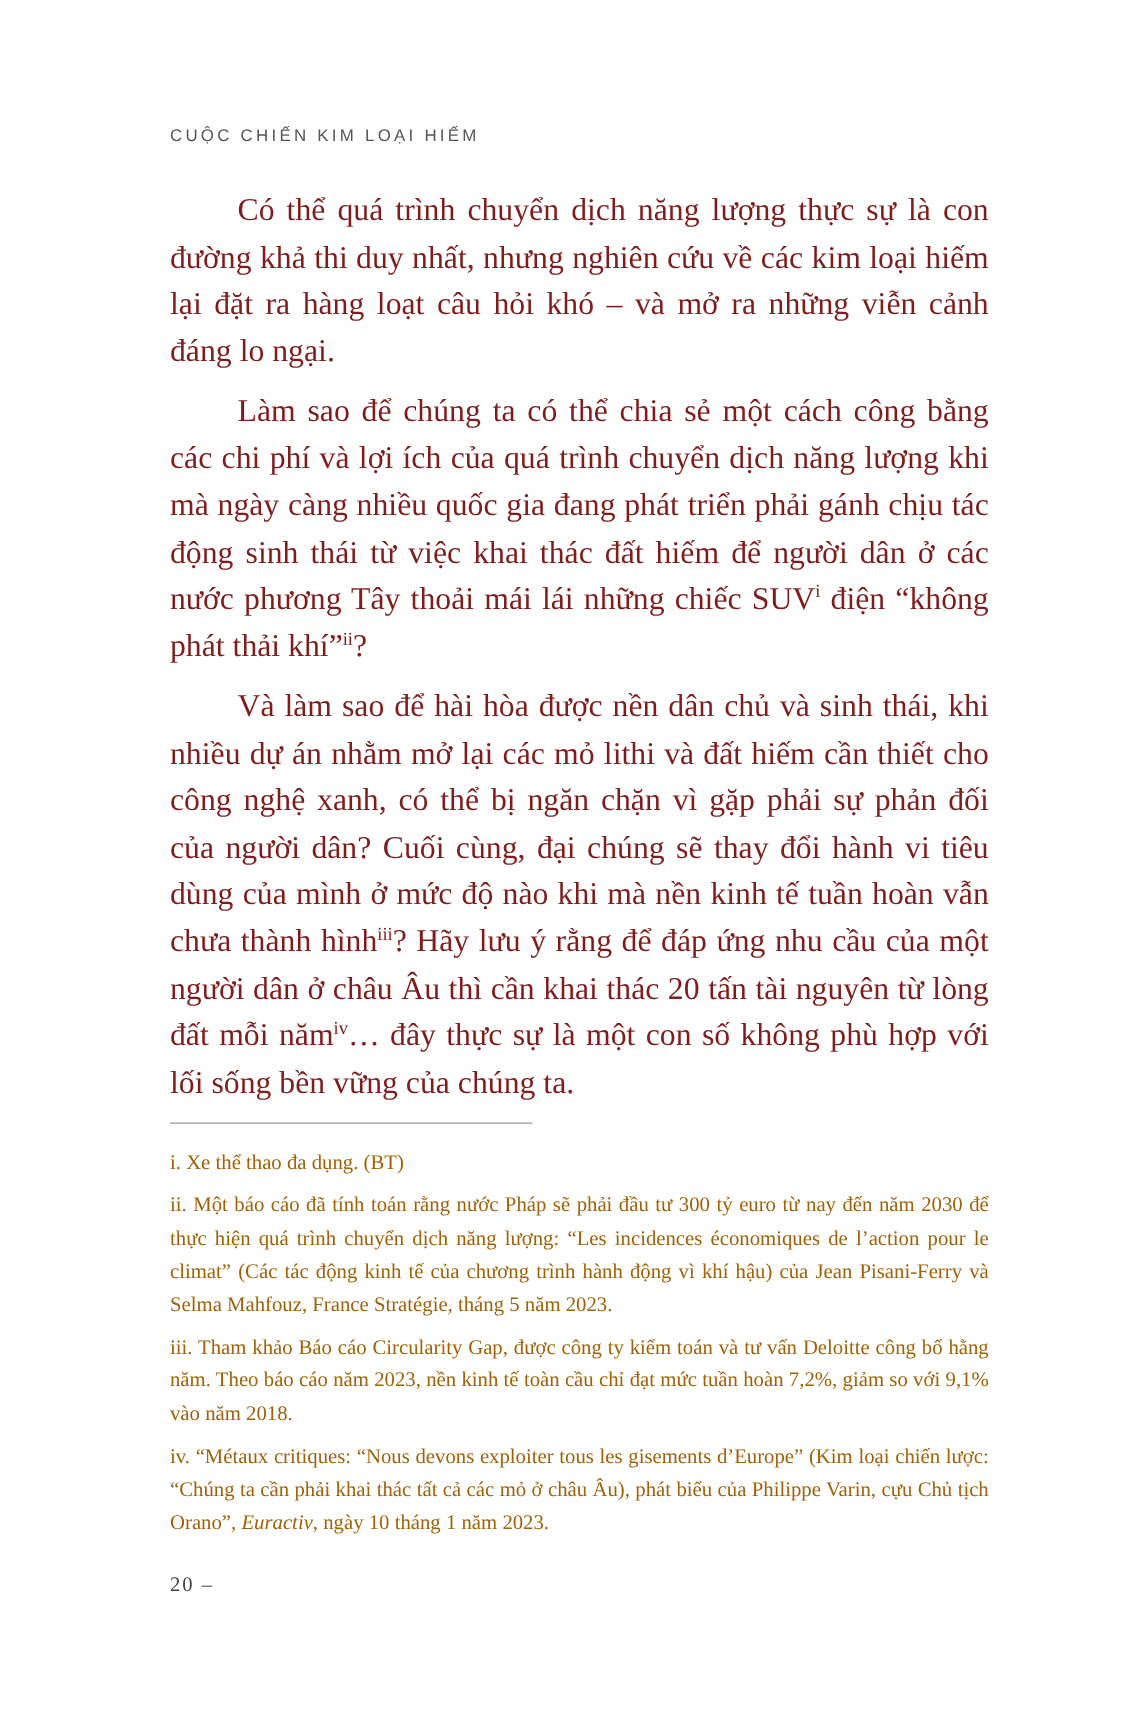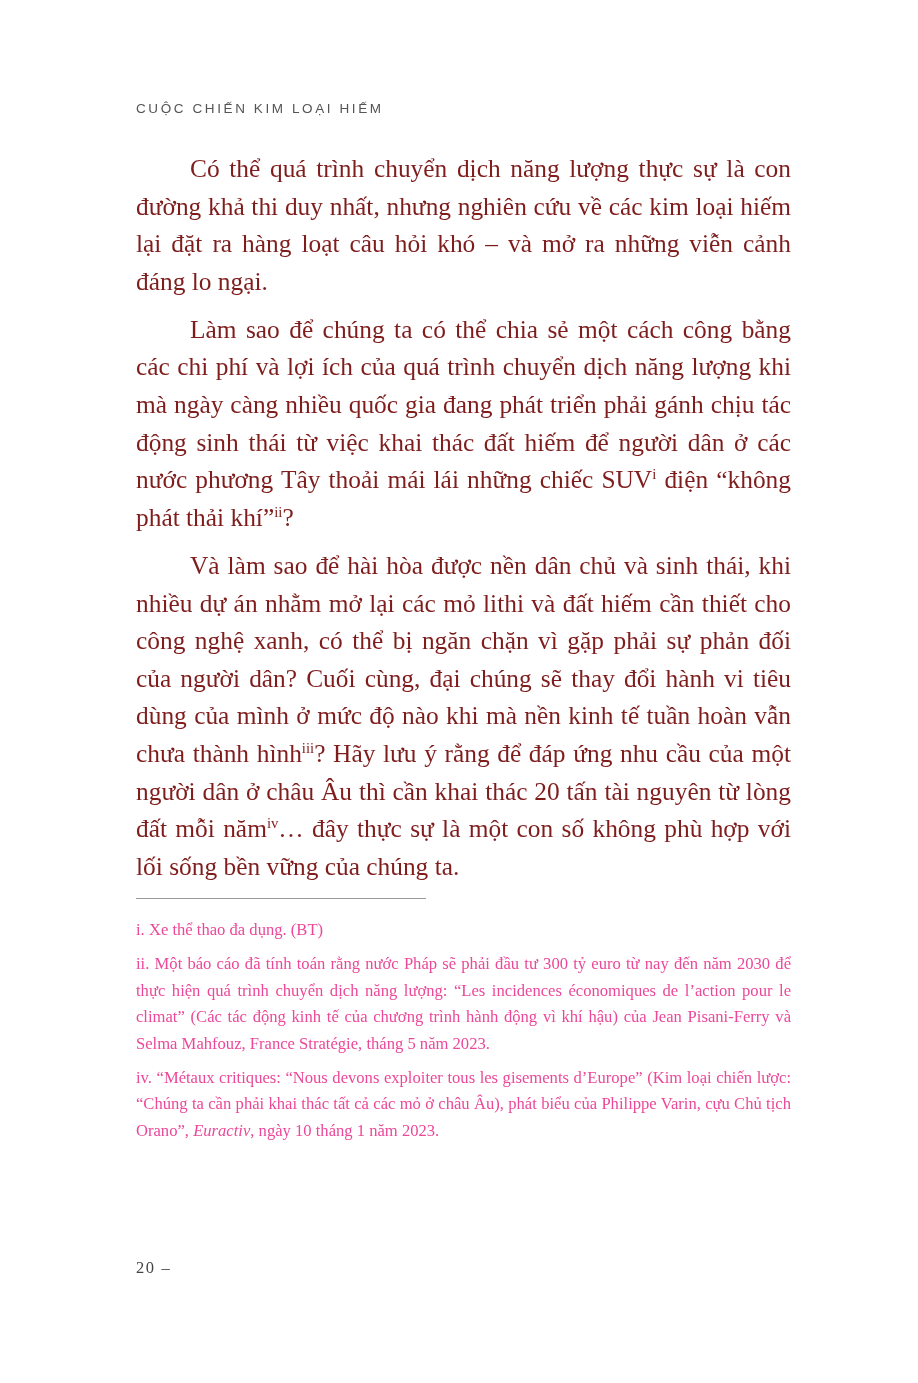--- a/index.html
+++ b/index.html
@@ -73,21 +73,21 @@
     width: 290px;
     height: 1px;
     background: #9a9a9a;
     margin: 0 0 18px 0;
   }
 
   .footnote {
     font-family: "Liberation Serif", "DejaVu Serif", serif;
     font-size: 16.6px;
     line-height: 26.4px;
-    color: #ec4899;
+    color: #a16207;
     text-align: justify;
     text-justify: inter-word;
     margin: 0 0 8px 0;
     text-indent: 0;
     hyphens: none;
     -webkit-hyphens: none;
   }
 
   .footnote:last-child {
     margin-bottom: 0;
@@ -128,20 +128,21 @@
   </div>
 
   <div class="footnote-area">
 
     <div class="footnote-rule"></div>
 
     <p class="footnote">i. Xe thể thao đa dụng. (BT)</p>
 
     <p class="footnote">ii. Một báo cáo đã tính toán rằng nước Pháp sẽ phải đầu tư 300 tỷ euro từ nay đến năm 2030 để thực hiện quá trình chuyển dịch năng lượng: “Les incidences économiques de l’action pour le climat” (Các tác động kinh tế của chương trình hành động vì khí hậu) của Jean Pisani-Ferry và Selma Mahfouz, France Stratégie, tháng 5 năm 2023.</p>
 
+    <p class="footnote">iii. Tham khảo Báo cáo Circularity Gap, được công ty kiểm toán và tư vấn Deloitte công bố hằng năm. Theo báo cáo năm 2023, nền kinh tế toàn cầu chỉ đạt mức tuần hoàn 7,2%, giảm so với 9,1% vào năm 2018.</p>
 
     <p class="footnote"><span>iv. “Métaux critiques: “Nous devons exploiter tous les gisements d’Europe” (Kim loại chiến lược: “Chúng ta cần phải khai thác tất cả các mỏ ở châu Âu), phát biểu của Philippe Varin, cựu Chủ tịch Orano”, </span><em>Euractiv</em><span>, ngày 10 tháng 1 năm 2023.</span></p>
 
   </div>
 
   <div class="folio">20  –</div>
 
 </div>
 
 </body></html>

